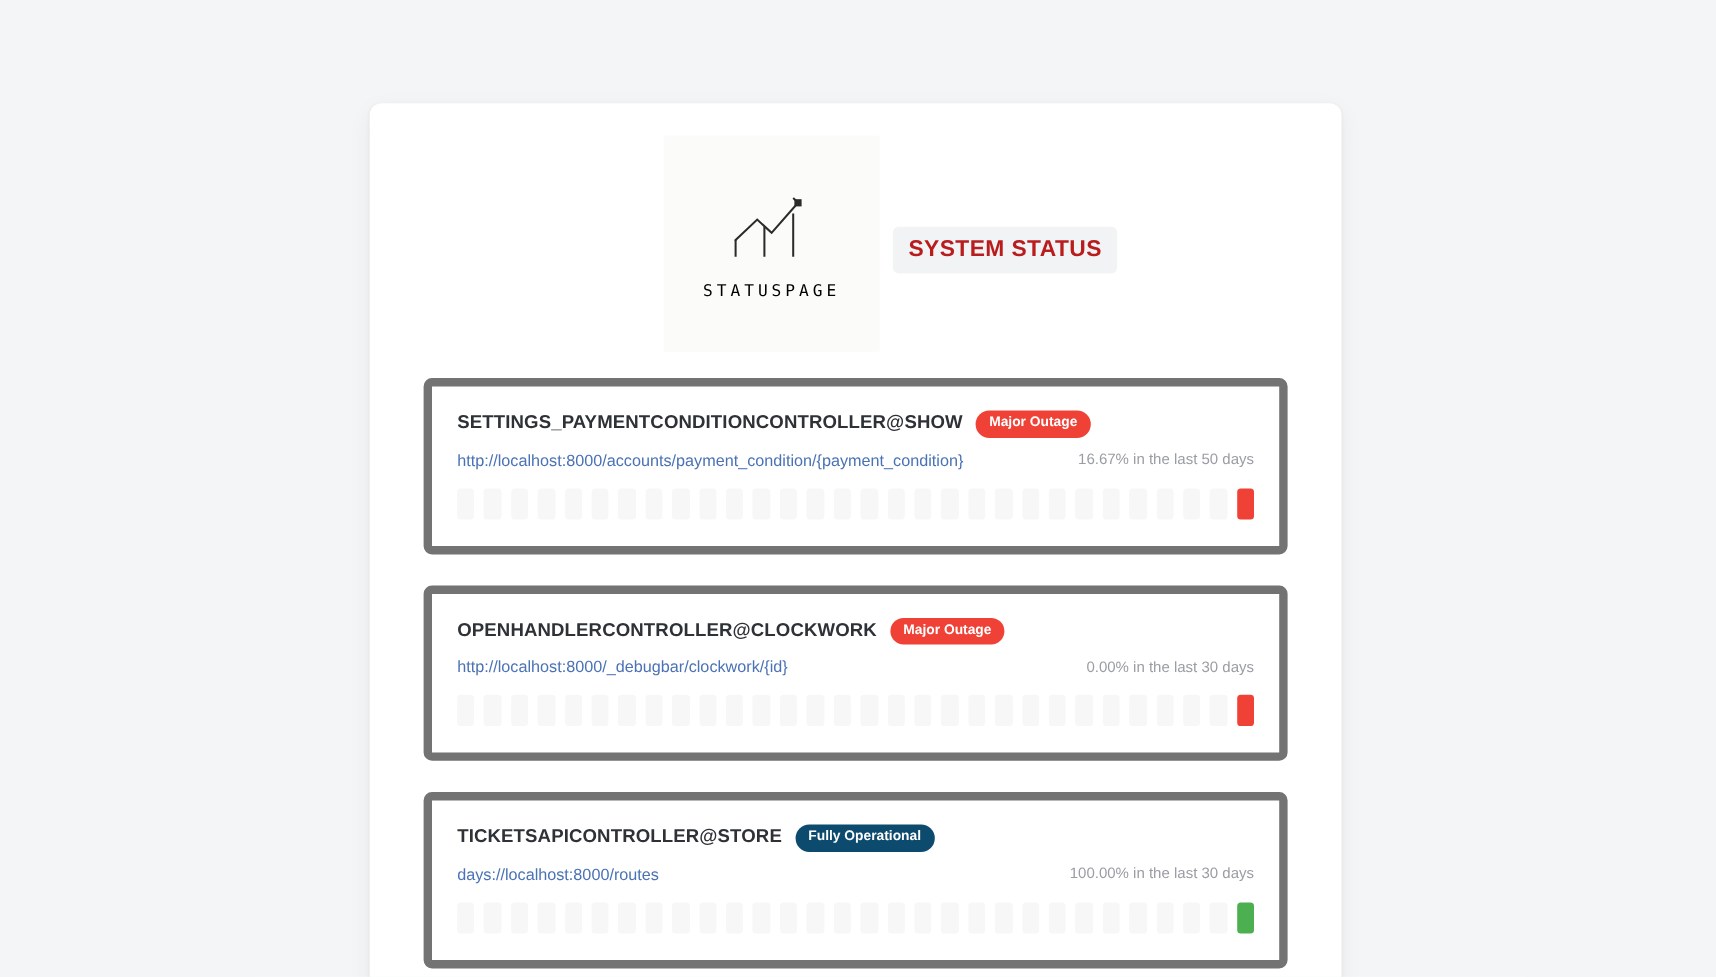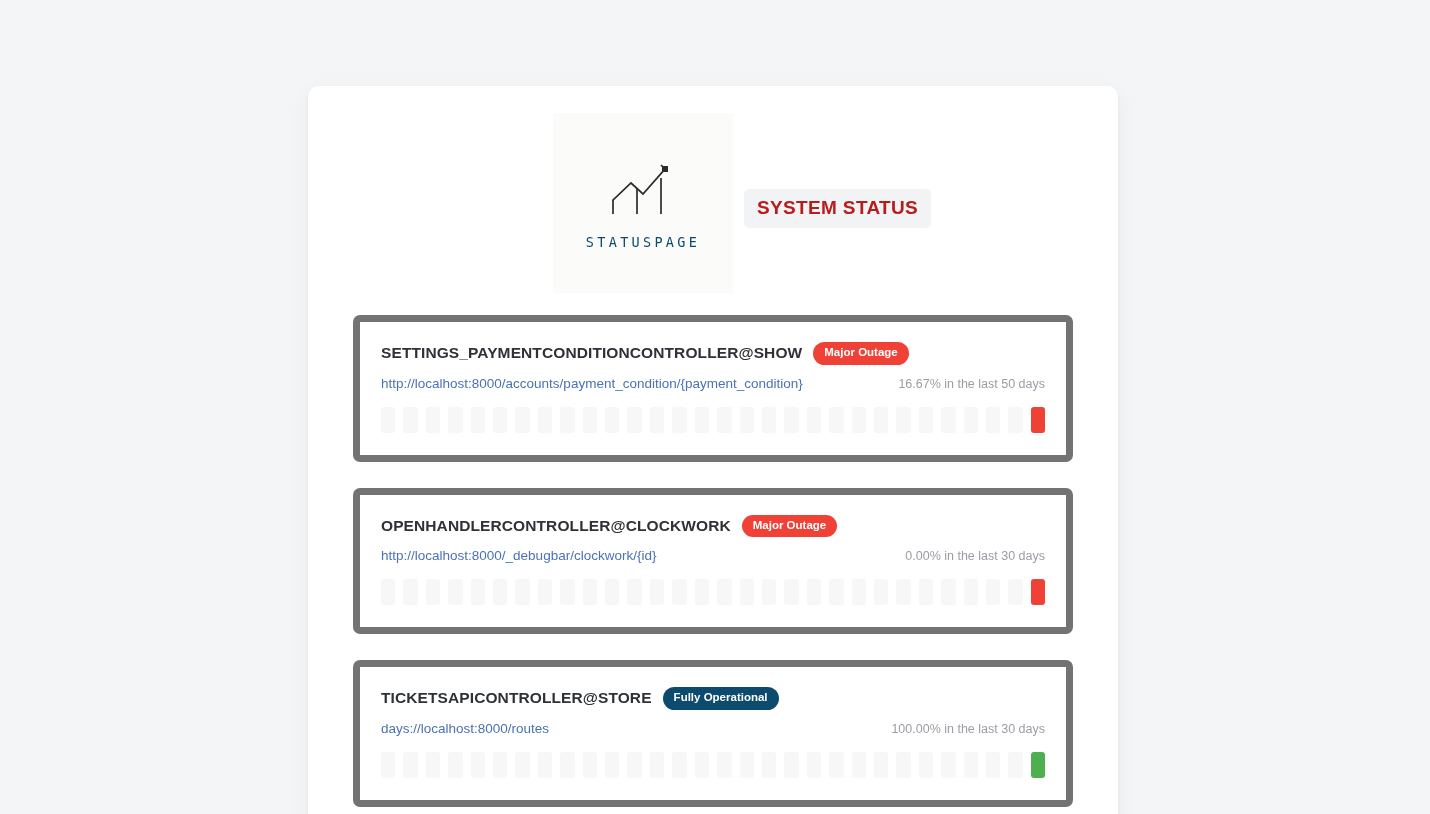--- a/index.html
+++ b/index.html
@@ -51,21 +51,21 @@
     justify-content: center;
     flex: 0 0 auto;
   }
 
   .logo-mark { margin-bottom: 12px; }
 
   .logo-word {
     font-family: "DejaVu Sans Mono", monospace;
     font-size: 13.5px;
     letter-spacing: 3.3px;
-    color: #0c4a6e;
+    color: #000000;
     font-weight: 400;
     white-space: nowrap;
   }
 
   .status-chip {
     margin-left: 11px;
     margin-top: 76px;
     background: #f2f3f5;
     color: #b91c1c;
     font-size: 19px;
@@ -112,21 +112,21 @@
     padding: 5px 11px 6px 11px;
     border-radius: 16px;
     white-space: nowrap;
     line-height: 1;
   }
   .badge.outage { background: #ef4136; }
   .badge.operational { background: #0c4a6e; }
 
   .card-mid {
     display: flex;
-    align-items: flex-end;
+    align-items: center;
     justify-content: space-between;
     margin-bottom: 16px;
   }
 
   .card-url {
     font-size: 13.5px;
     color: #4a72b5;
     text-decoration: none;
     white-space: nowrap;
   }

